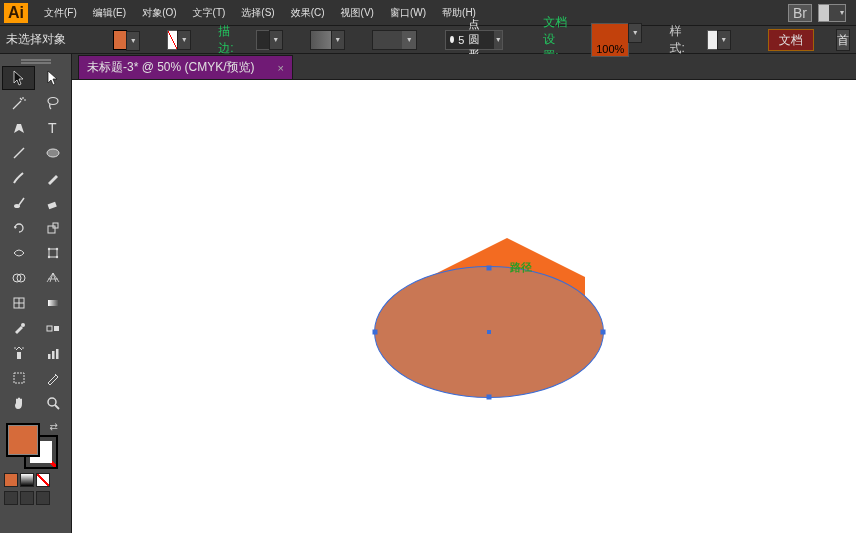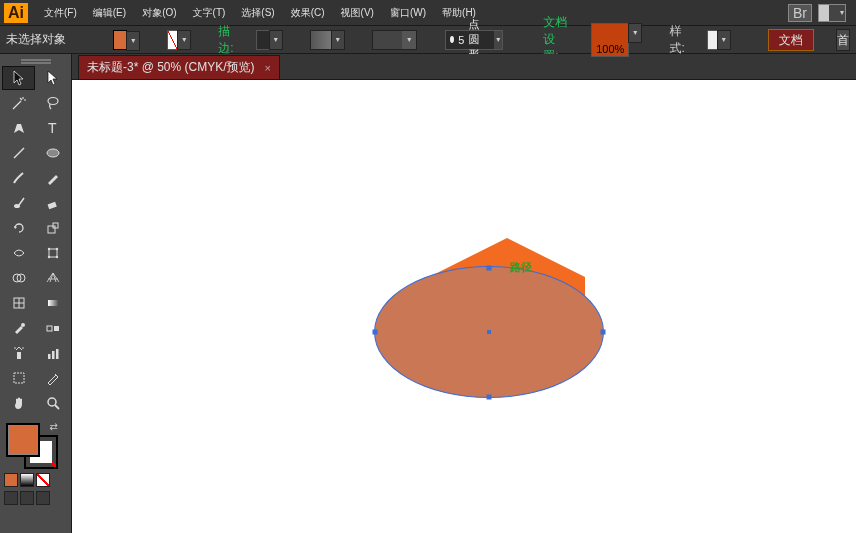--- a/index.html
+++ b/index.html
@@ -374,29 +374,29 @@
   .tabs {
     height: 26px;
     background: #363636;
     display: flex;
     align-items: flex-end;
     padding-left: 6px;
     border-bottom: 1px solid #1a1a1a;
   }
   .tab {
     height: 24px;
-    background: #7f1d1d;
+    background: #701a75;
     border: 1px solid #1a1a1a;
     border-bottom: none;
     color: #e0e0e0;
     font-size: 12px;
     padding: 0 8px;
     display: flex;
     align-items: center;
-    gap: 10px;
+    gap: 23px;
   }
   .tab .x { color: #aaa; font-size: 11px; }
   .canvas {
     flex: 1;
     background: #fff;
     position: relative;
     overflow: hidden;
   }
 
   

